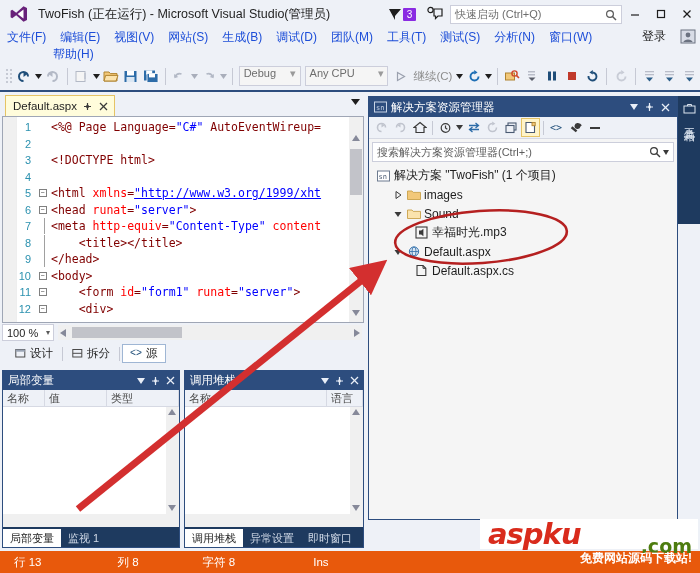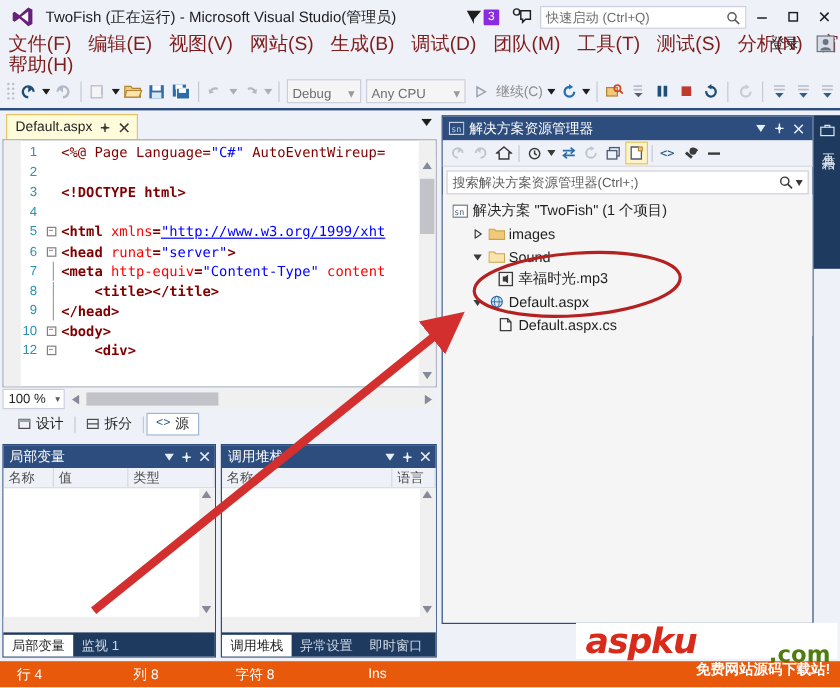--- a/index.html
+++ b/index.html
@@ -55,42 +55,42 @@
   }
   .wbtn svg { display:block; }
 
   
   .menubar {
     position:absolute; left:0; top:28px; width:700px; height:34px;
     background:#eef1f7;
   }
   .menu-row { display:flex; align-items:center; height:17px; }
   .menu-item {
-    font-size: 16px; color:#7f1d1d; padding:0 7px; white-space:nowrap;
+    font-size: 12px; color:#1d4ed8; padding:0 7px; white-space:nowrap;
     line-height:17px;
   }
   .menu-right {
     position:absolute; right:4px; top:0; height:17px; display:flex; align-items:center;
   }
   .signin { font-size:12px; color:#1e1e1e; padding:0 8px; }
   .acct-ico { width:16px; height:15px; margin-left:6px; }
 
   
   .toolbar {
     position:absolute; left:0; top:62px; width:700px; height:30px;
     background:#eef1f7; display:flex; align-items:center;
     border-bottom:2px solid #2d4d7e;
   }
   .grip { width:10px; height:18px; margin-left:4px;}
   .tb-btn { width:20px; height:22px; display:flex; align-items:center; justify-content:center; }
   .tb-sep { width:1px; height:17px; background:#c6c9d4; margin:0 4px; }
   .tb-caret { width:9px; height:22px; display:flex; align-items:center; justify-content:center; }
   .tb-combo {
     height:20px; border:1px solid #cccedb; background:#f5f5f5; color:#6d6d6d;
-    font-size:11px; display:flex; align-items:flex-end; padding:0 4px; margin:16px 2px;
+    font-size:11px; display:flex; align-items:flex-start; padding:0 4px; margin:16px 2px;
     position:relative;
   }
   .tb-combo .cv { white-space:nowrap; }
   .tb-combo .ca { margin-left:auto; padding-left:6px; color:#9a9a9a; }
   .tb-text { font-size:11.5px; color:#8d8d8d; padding:0 3px; white-space:nowrap;}
 
   
   .editor-wrap {
     position:absolute; left:2px; top:95px; width:362px; height:270px;
   }
@@ -117,21 +117,21 @@
   .lnum { width:34px; text-align:right; color:#2b91af; padding-right:6px;
           font-family:"Liberation Sans",sans-serif; font-size:11px; }
   .fold { width:11px; display:flex; align-items:center; justify-content:center; }
   .fold-box {
     width:8px; height:8px; border:1px solid #808080; color:#404040;
     font-size:7px; line-height:6px; text-align:center;
     font-family:"Liberation Sans",sans-serif;
   }
   .fold-line { width:1px; height:16px; background:#a0a0a0; margin-left:4px; }
   .ctext { padding-left:3px; }
-  .k-tag { color:#800000;font-weight:bold; }
+  .k-tag { color:#800000; }
   .k-attr { color:#ff0000; }
   .k-val { color:#0000ff; }
   .k-dir { color:#800000; }
   .k-link { color:#0000ff; text-decoration:underline; }
 
   .vscroll {
     position:absolute; right:0; top:0; width:14px; height:100%; background:#f0f0f0;
   }
   .vthumb { position:absolute; left:1px; top:18px; width:12px; height:46px; background:#c2c3c9;}
   .sc-arrow { position:absolute; left:0; width:14px; height:14px; display:flex;
@@ -326,21 +326,21 @@
       <div class="menu-item">窗口(W)</div>
       <div class="menu-right">
         <div class="signin">登录</div>
         <svg class="acct-ico" viewBox="0 0 16 15">
           <rect x="1" y="1" width="14" height="13" fill="#d8dce6" stroke="#6b7280" stroke-width="1"></rect>
           <circle cx="8" cy="6" r="2.4" fill="#6b7280"></circle>
           <path d="M3.4 13 C4.2 9.6 11.8 9.6 12.6 13 Z" fill="#6b7280"></path>
         </svg>
       </div>
     </div>
-    <div class="menu-row" style="padding-top:1px;">
+    <div class="menu-row" style="padding-top:1px;margin-left:46px;">
       <div class="menu-item">帮助(H)</div>
     </div>
   </div>
 
   <div class="toolbar">
     <svg class="grip" viewBox="0 0 10 18">
       <g fill="#b9bdc9">
         <circle cx="3" cy="3" r="1"></circle>
           <circle cx="7" cy="3" r="1"></circle>
         <circle cx="3" cy="7" r="1"></circle>
@@ -592,20 +592,25 @@
           <span class="lnum">9</span>
           <span class="fold"><span class="fold-line"></span></span>
           <span class="ctext k-tag">&lt;/head&gt;</span>
         </div>
         <div class="cline">
           <span class="lnum">10</span>
           <span class="fold"><span class="fold-box">−</span></span>
           <span class="ctext k-tag">&lt;body&gt;</span>
         </div>
         <div class="cline">
+          <span class="lnum">11</span>
+          <span class="fold"><span class="fold-box">−</span></span>
+          <span class="ctext"><span class="k-tag">    &lt;form </span><span class="k-attr">id</span><span class="k-tag">=</span><span class="k-val">"form1"</span><span class="k-attr"> runat</span><span class="k-tag">=</span><span class="k-val">"server"</span><span class="k-tag">&gt;</span></span>
+        </div>
+        <div class="cline">
           <span class="lnum">12</span>
           <span class="fold"><span class="fold-box">−</span></span>
           <span class="ctext k-tag">    &lt;div&gt;</span>
         </div>
       </div>
 
       <div class="vscroll">
         <div class="sc-arrow" style="top:14px;">
           <svg width="8" height="6" viewBox="0 0 8 6">
               <path d="M4 0 L8 6 L0 6 Z" fill="#868999"></path>
@@ -931,21 +936,21 @@
       </div>
       <div class="p-tabs">
         <div class="p-tab active">调用堆栈</div>
         <div class="p-tab">异常设置</div>
         <div class="p-tab">即时窗口</div>
       </div>
     </div>
   </div>
 
   <div class="statusbar">
-    <span class="st-item st-line">行 4</span>
+    <span class="st-item st-line">行 13</span>
     <span class="st-item st-col">列 8</span>
     <span class="st-item st-char">字符 8</span>
     <span class="st-item st-ins">Ins</span>
   </div>
 
   <div class="watermark">
     <div class="wm-top"></div>
     <div class="wm-text">aspku</div>
     <div class="wm-dotcom">.com</div>
     <div class="wm-sub">免费网站源码下载站!</div>

